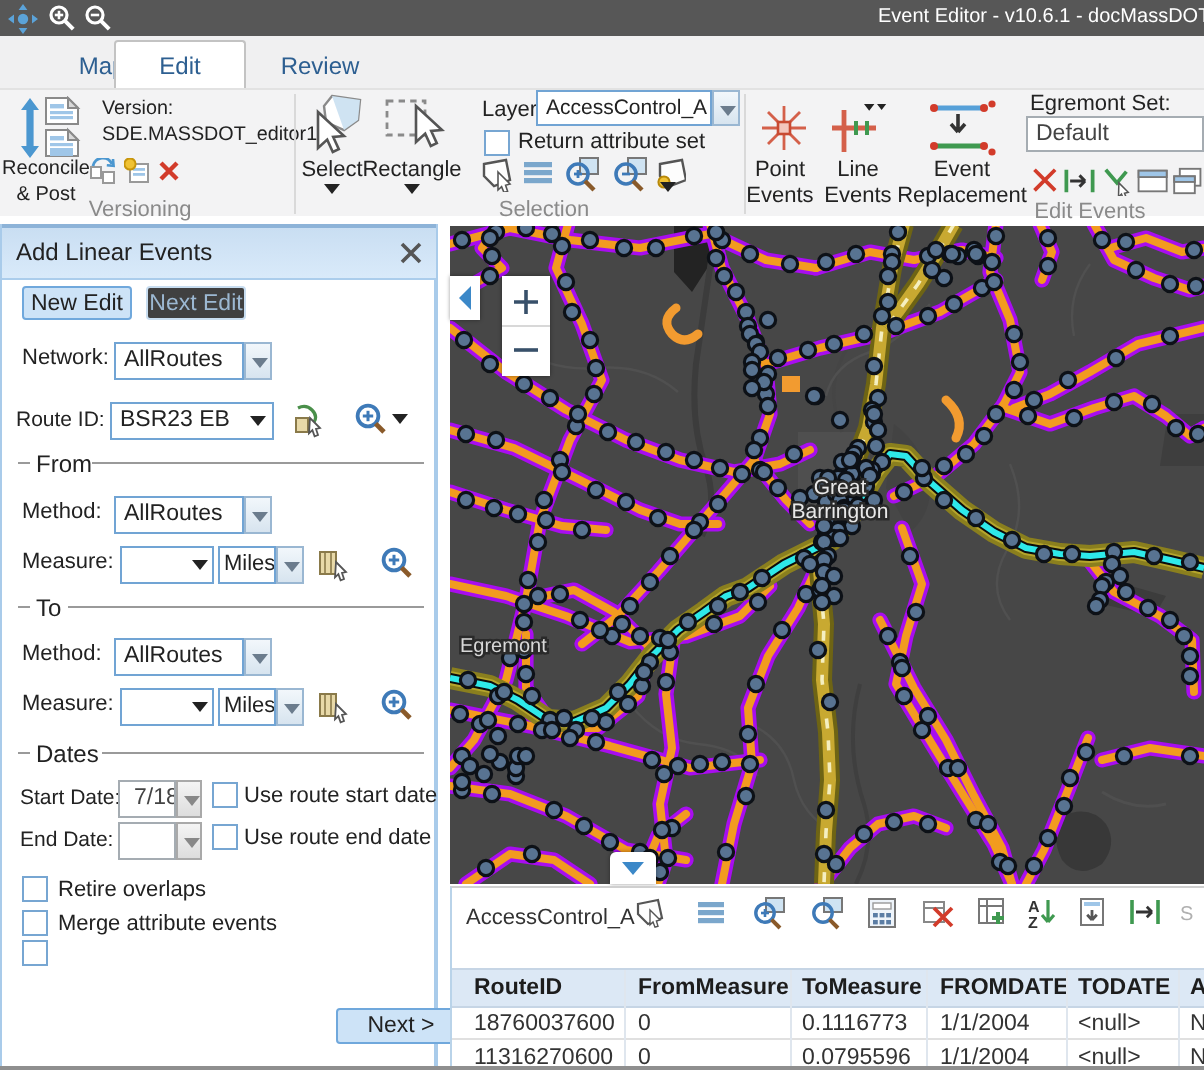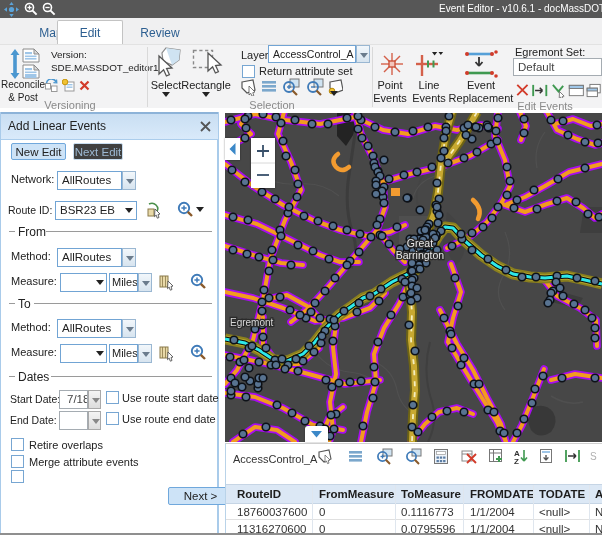--- a/index.html
+++ b/index.html
@@ -287,21 +287,21 @@
  <div class="flbl" style="left:9px;top:302px;font-size:10.5px">End Date:</div>
  <div class="combo gray" style="left:58px;top:299px;width:29px;height:19px"></div>
  <div class="dbtn gray" style="left:87px;top:299px;width:13px"></div>
  <div class="cb" style="left:105px;top:300px"></div>
  <div class="flbl" style="left:121px;top:301px">Use route end date</div>
  <div class="cb" style="left:10px;top:326px"></div>
  <div class="flbl" style="left:28px;top:327px">Retire overlaps</div>
  <div class="cb" style="left:10px;top:343px"></div>
  <div class="flbl" style="left:28px;top:344px">Merge attribute events</div>
  <div class="cb" style="left:10px;top:358px"></div>
- <div class="btn on" style="left:167px;top:375px;width:65px;height:18px;line-height:17px">Next &gt;</div>
+ <div class="btn on" style="left:167px;top:392px;width:65px;height:18px;line-height:17px">Next &gt;</div>
 </div>
 <div id="map">
     <svg width="377" height="330" viewBox="0 0 377 330" style="margin-top:-1px">
 <rect width="377" height="330" fill="#474747"></rect>
 <path d="M112,0 L133,2 L130,20 L121,34 L112,24 Z" fill="#232323"></path>
 <rect x="174" y="104" width="36" height="40" fill="#4f4f4f"></rect>
 <path d="M222,100 q16,12 18,32 q0,14 -10,22 l-12,-22 z" fill="#434343"></path>
 <path d="M359,95 h18 v26 h-22 z" fill="#3e3e3e"></path>
 <path d="M330,178 l28,8 l-6,10 l-26,-6 z" fill="#3c3c3c"></path>
 <path d="M306,296 q14,-6 22,4 q6,10 -2,20 q-12,8 -20,-2 q-6,-12 0,-22 z" fill="#383838"></path>

